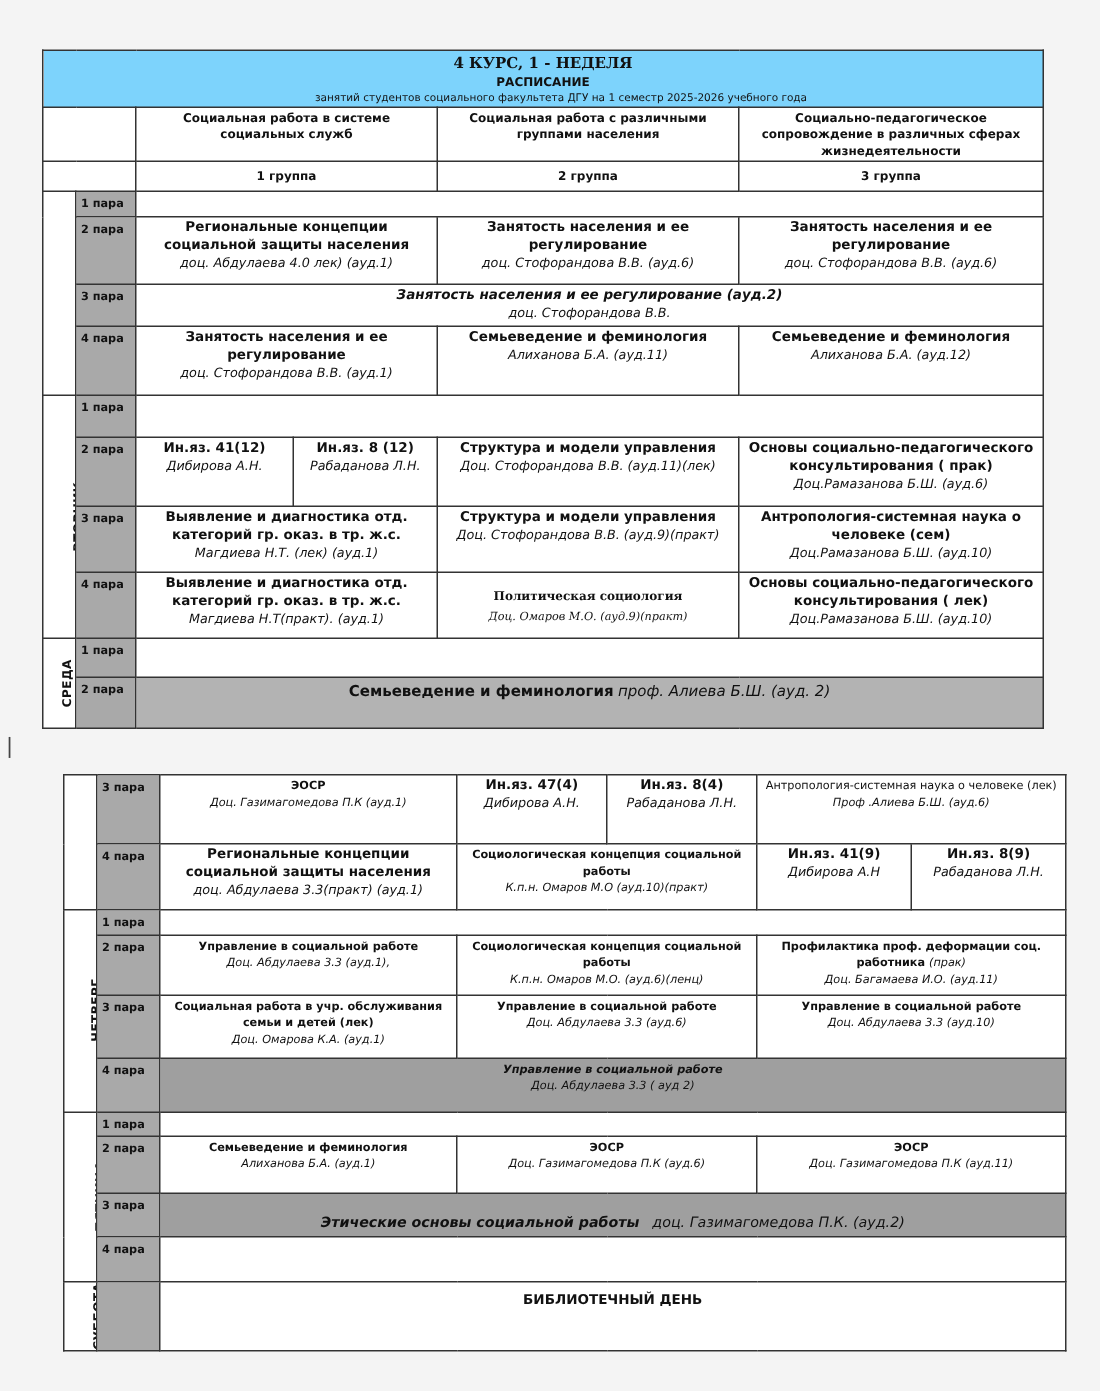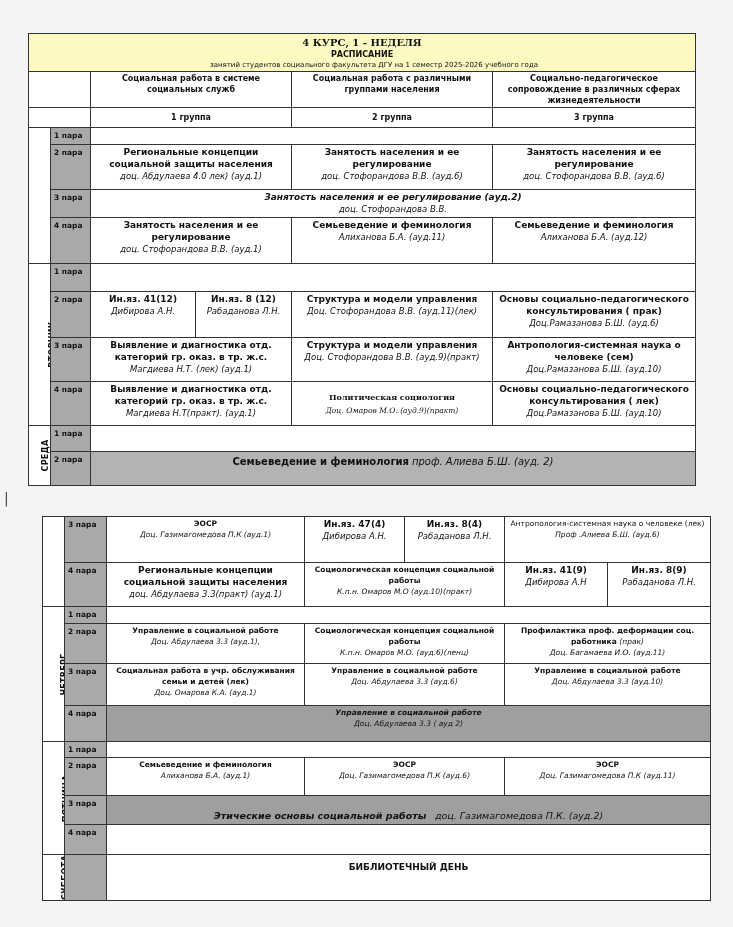--- a/index.html
+++ b/index.html
@@ -3,21 +3,21 @@
 <meta charset="utf-8">
 <style>
   html, body { margin:0; padding:0; }
   body {
     width:733px; height:927px; background:#f4f4f4; position:relative; overflow:hidden;
     font-family:"DejaVu Sans", sans-serif; color:#111;
   }
   .sheet { position:absolute; background:#fff; }
   table { border-collapse:collapse; table-layout:fixed; width:100%; }
   td { border:1px solid #333; padding:1px 3px; text-align:center; vertical-align:top; font-size:9px; line-height:13px; overflow:hidden; }
-  .title-row td { background:#fef9c3; border-color:#333; }
+  .title-row td { background:#7dd3fc; border-color:#333; }
   .t1 { font-family:"DejaVu Serif", serif; font-weight:bold; font-size:10px; line-height:13px; }
   .t2 { font-weight:bold; font-size:8px; line-height:11px; }
   .t3 { font-size:7px; line-height:10px;padding-left:24px; }
   .dir { font-weight:bold; font-size:8px; line-height:11px; }
   .day { width:22px; padding:0; vertical-align:middle; }
   .day span { display:inline-block; transform:rotate(-90deg); white-space:nowrap; font-weight:bold; font-size:8px; letter-spacing:0.3px; }
   .para { width:38px; background:#a9a9a9; font-weight:bold; font-size:7.5px; text-align:left; padding-left:3px; }
   .subj { font-weight:bold; font-size:9px; line-height:12px; }
   .teach { font-style:italic; font-size:8.5px; line-height:12px; }
   .serif-b { font-family:"DejaVu Serif", serif; font-weight:bold; font-size:8px; }

